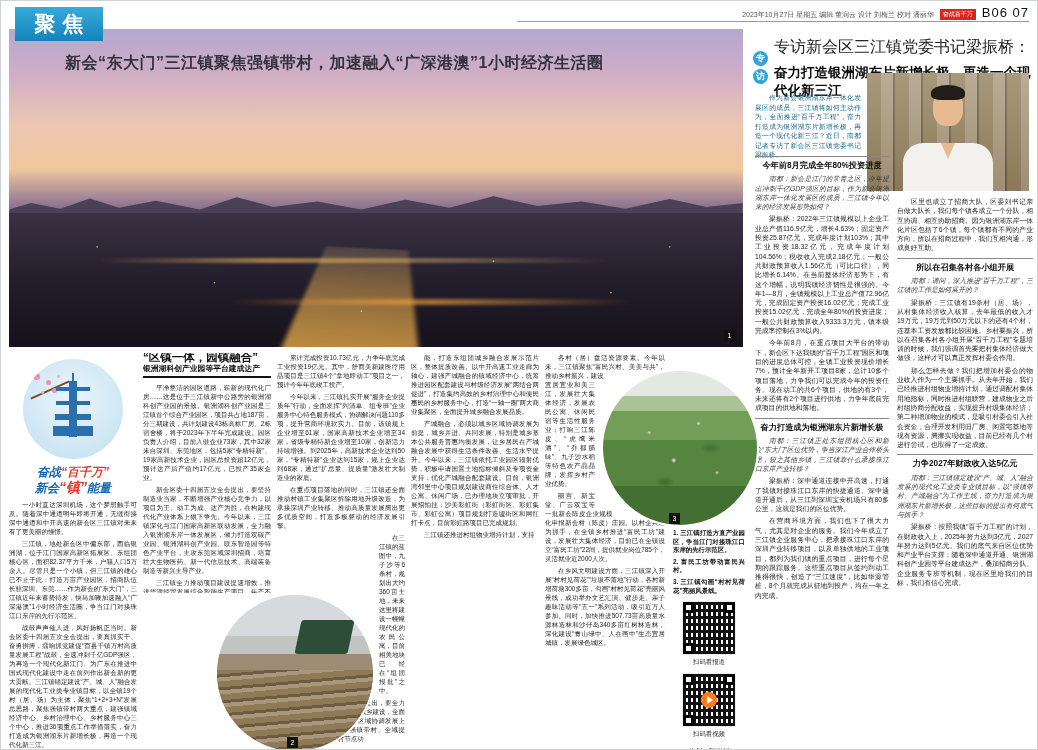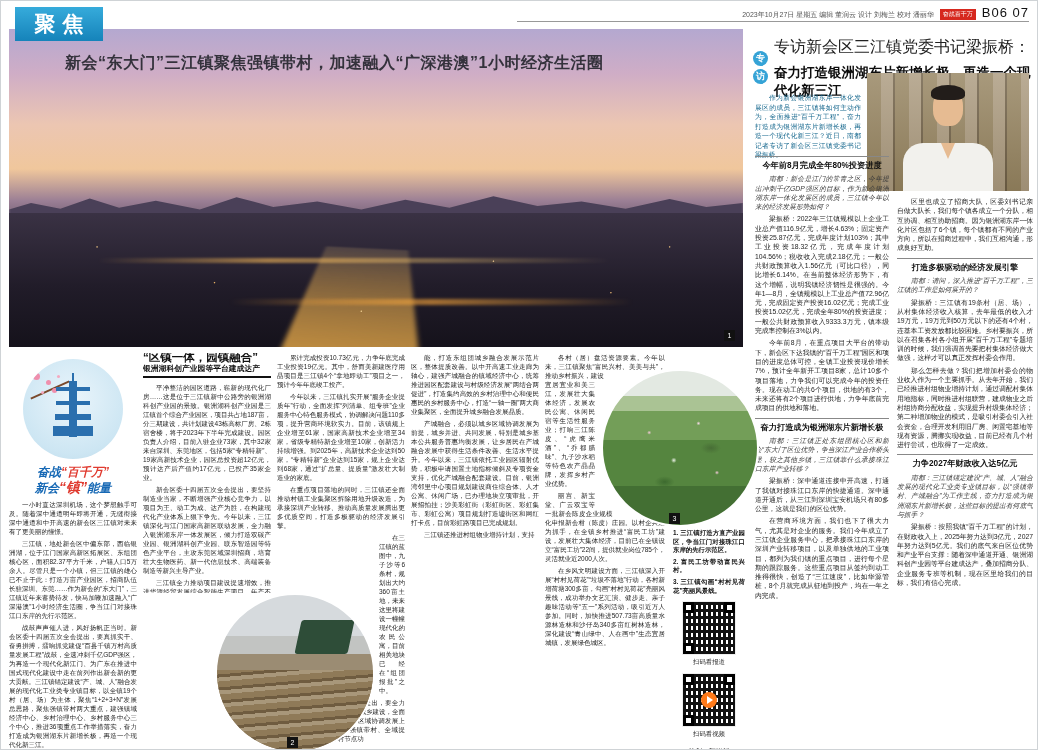--- a/index.html
+++ b/index.html
@@ -223,21 +223,21 @@
     <p>梁振桥：2022年三江镇规模以上企业工业总产值116.9亿元，增长4.63%；固定资产投资25.87亿元，完成年度计划103%；其中工业投资18.32亿元，完成年度计划104.56%；税收收入完成2.18亿元；一般公共财政预算收入1.56亿元（可比口径），同比增长6.14%。在当前整体经济形势下，有这个增幅，说明我镇经济韧性是很强的。今年1—8月，全镇规模以上工业总产值72.96亿元，完成固定资产投资16.02亿元；完成工业投资15.02亿元，完成全年80%的投资进度；一般公共财政预算收入9333.3万元，镇本级完成率控制在3%以内。</p>
     <p>今年前8月，在重点项目大平台的带动下，新会区下达我镇的“百千万工程”园区和项目的进度总体可控，全镇工业投资现价增长7%，预计全年新开工项目8家，总计10多个项目落地，力争我们可以完成今年的投资任务。现在动工的共6个项目，供地的有3个，未来还将有2个项目进行供地，力争年底前完成项目的供地和落地。</p>
     <div class="ih">奋力打造成为银洲湖东片新增长极</div>
     <p class="q">南都：三江镇正处东组团核心区和新会“东大门”区位优势，争当深江产业合作桥头堡，较之其他乡镇，三江镇靠什么承接珠江口东岸产业转移？</p>
     <p>梁振桥：深中通道连接中开高速，打通了我镇对接珠江口东岸的快捷通道。深中通道开通后，从三江到深圳宝安机场只有80多公里，这就是我们的区位优势。</p>
     <p>在营商环境方面，我们也下了很大力气，尤其是对企业的服务。我们今年成立了三江镇企业服务中心，把承接珠江口东岸的深圳产业转移项目，以及单独供地的工业项目，都列为我们镇的重点项目，进行每个星期的跟踪服务。这些重点项目从签约到动工推得很快，创造了“三江速度”，比如华源管桩，8个月就完成从征地到投产，均在一年之内完成。</p>
   </div>
 
   <div class="icol icolB">
     <p>区里也成立了招商大队，区委刘书记亲自做大队长，我们每个镇各成立一个分队，相互协调、相互协助招商。因为银洲湖东岸一体化片区包括了6个镇，每个镇都有不同的产业方向，所以在招商过程中，我们互相沟通，形成良好互助。</p>
-    <div class="ih">打造多极驱动的经济发展引擎</div>
+    <div class="ih">所以在召集各村各小组开展</div>
     <p class="q">南都：请问，深入推进“百千万工程”，三江镇的工作是如何展开的？</p>
     <p>梁振桥：三江镇有19条村（居、场），从村集体经济收入核算，去年最低的收入才19万元，19万元到50万元以下的还有4个村，连基本工资发放都比较困难。乡村要振兴，所以在召集各村各小组开展“百千万工程”专题培训的时候，我们强调首先要把村集体经济做大做强，这样才可以真正发挥村委会作用。</p>
     <p>那么怎样去做？我们把增加村委会的物业收入作为一个主要抓手。从去年开始，我们已经推进村组物业增持计划，通过调配村集体用地指标，同时推进村组联营，建成物业之后村组协商分配收益，实现提升村级集体经济；第二种增加物业的模式，是吸引村委会引入社会资金，合理开发利用旧厂房、闲置宅基地等现有资源，腾挪实现收益，目前已经有几个村进行尝试，也取得了一定成效。</p>
     <div class="ih">力争2027年财政收入达5亿元</div>
     <p class="q">南都：三江镇锚定建设“产、城、人”融合发展的现代化工业类专业镇目标，以“强镇带村、产城融合”为工作主线，奋力打造成为银洲湖东片新增长极，这些目标的提出有何底气与抓手？</p>
     <p>梁振桥：按照我镇“百千万工程”的计划，在财政收入上，2025年努力达到3亿元，2027年努力达到5亿元。我们的底气来自区位优势和产业平台支撑：随着深中通道开通、银洲湖科创产业园等平台建成达产，叠加招商分队、企业服务专班等机制，现在区里给我们的目标，我们有信心完成。</p>
   </div>
 
 </div>
 

